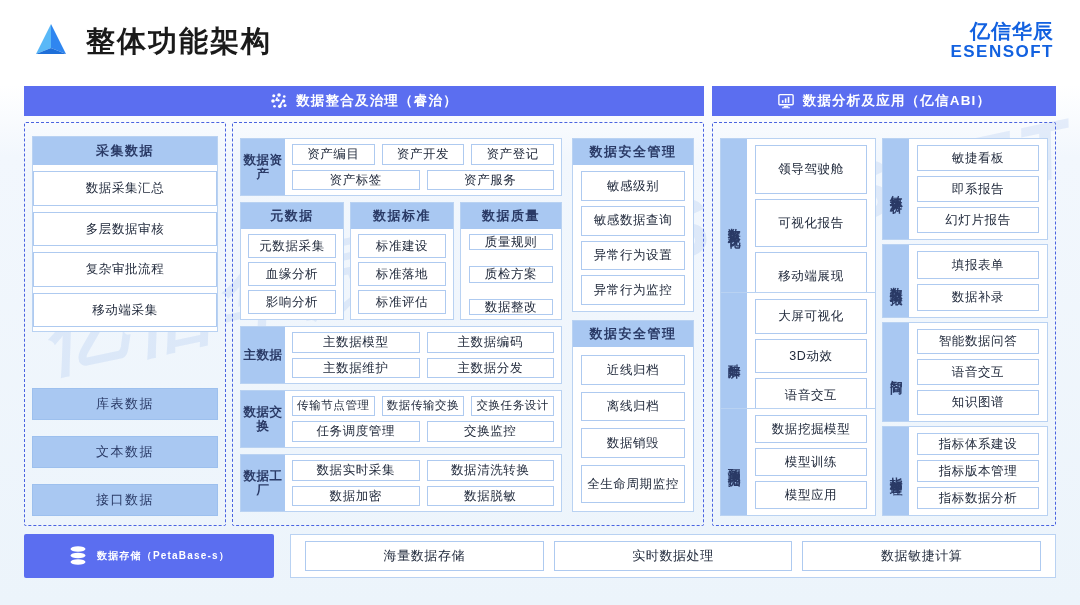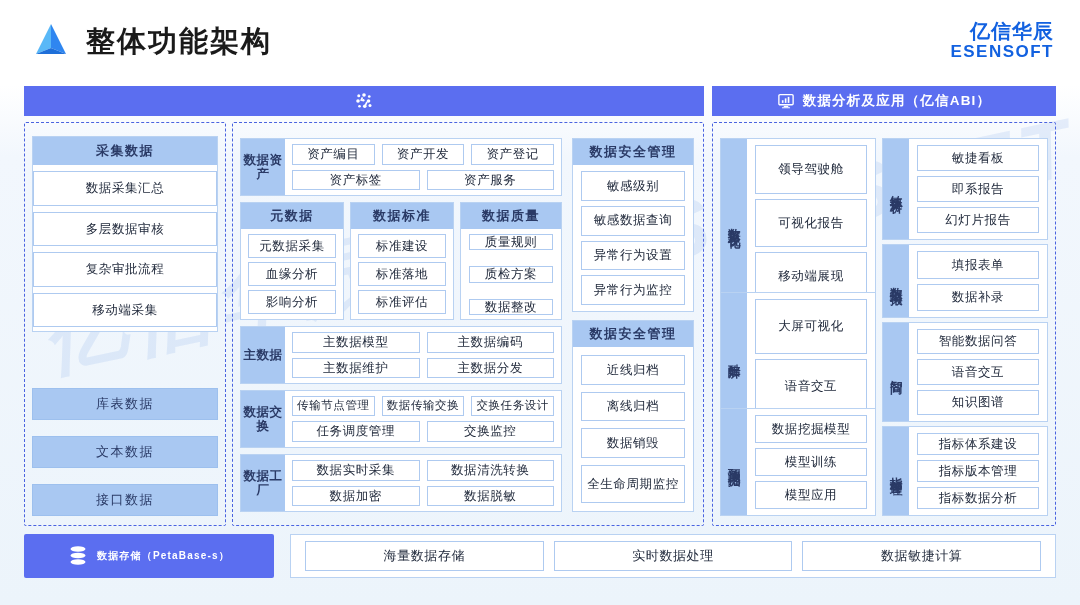--- a/index.html
+++ b/index.html
@@ -216,20 +216,21 @@
         <circle cx="4" cy="12" r="2.4"></circle>
           <circle cx="11" cy="11" r="1.7"></circle>
           <circle cx="18" cy="12" r="2.4"></circle>
         <circle cx="6" cy="19" r="1.8"></circle>
           <circle cx="13" cy="19" r="2.4"></circle>
           <circle cx="20" cy="18" r="2"></circle>
         <rect x="8" y="7" width="2.2" height="5" transform="rotate(25 9 9)"></rect>
         <rect x="14" y="13" width="2.2" height="5" transform="rotate(25 15 15)"></rect>
       </g>
     </svg>
+    <span class="lbl">数据整合及治理（睿治）</span>
   </div>
 
   <div class="sec-bar" id="bar-right">
     <svg class="ic" viewBox="0 0 24 24">
       <rect x="2.5" y="3.5" width="19" height="13.5" rx="1.5" fill="none" stroke="#ffffff" stroke-width="1.8"></rect>
       <rect x="6.5" y="11" width="2.2" height="3.5" fill="#ffffff"></rect>
       <rect x="10.4" y="8.5" width="2.2" height="6" fill="#ffffff"></rect>
       <rect x="14.3" y="6.5" width="2.2" height="8" fill="#ffffff"></rect>
       <rect x="9" y="18.5" width="6" height="1.7" fill="#ffffff"></rect>
       <rect x="6.5" y="20.2" width="11" height="1.6" rx="0.8" fill="#ffffff"></rect>
@@ -366,20 +367,21 @@
       <div class="cell">领导驾驶舱</div>
       <div class="cell">可视化报告</div>
       <div class="cell">移动端展现</div>
     </div>
   </div>
 
   <div class="vgroup" style="left:720px; top:292px; width:156px; height:128px;">
     <div class="vlabel">酷屏</div>
     <div class="vbody">
       <div class="cell">大屏可视化</div>
+      <div class="cell">3D动效</div>
       <div class="cell">语音交互</div>
     </div>
   </div>
 
   <div class="vgroup" style="left:720px; top:408px; width:156px; height:108px;">
     <div class="vlabel">预测挖掘</div>
     <div class="vbody">
       <div class="cell">数据挖掘模型</div>
       <div class="cell">模型训练</div>
       <div class="cell">模型应用</div>

